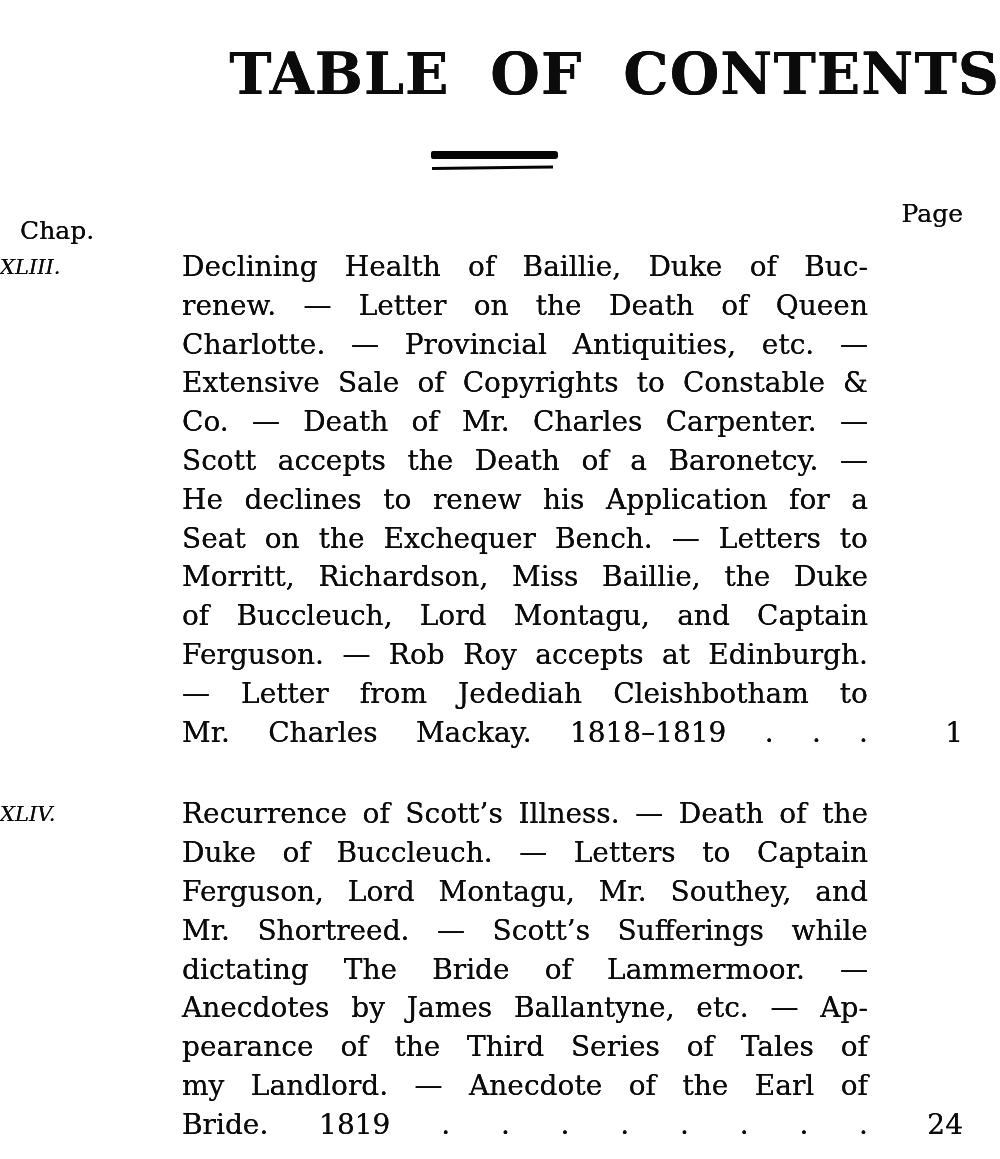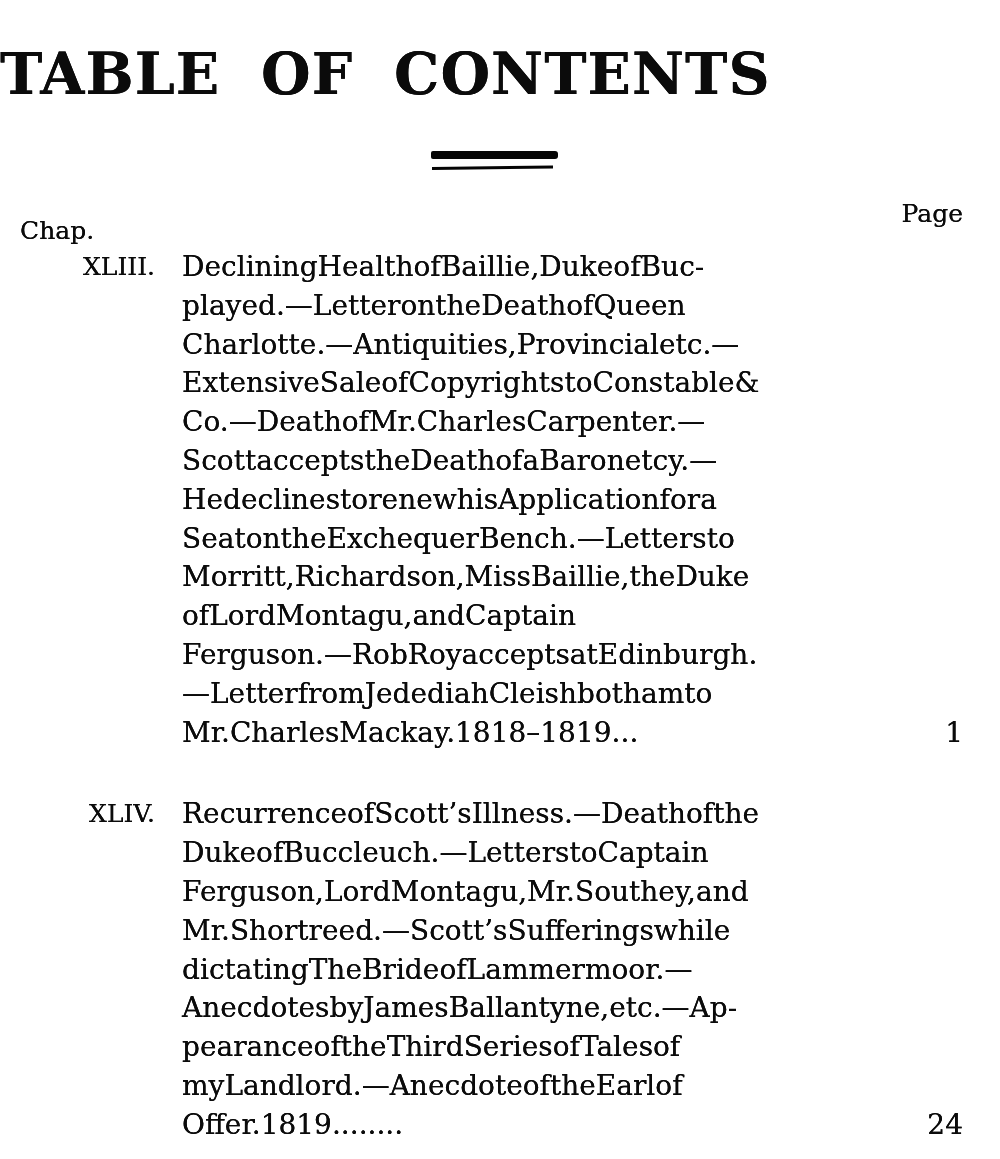--- a/index.html
+++ b/index.html
@@ -15,21 +15,21 @@
     color: var(--ink, #0b0b0b);
     font-family: "DejaVu Serif", serif;
     overflow: hidden;
   }
   .title {
     position: absolute;
     top: 40px;
     left: 0;
     width: 100%;
     margin: 0;
-    text-align: left;
+    text-align: right;
     font-size: 57px;
     font-weight: bold;
     letter-spacing: 1px;
     word-spacing: 20px;
     text-shadow: 0 0 0.6px currentColor;
   }
   .divider {
     position: absolute;
     top: 151px;
     left: 431px;
@@ -72,34 +72,35 @@
   .entry {
     position: relative;
     display: flex;
     margin-bottom: 43px;
   }
   .chap-num {
     flex: none;
     width: 155px;
     padding-right: 27px;
     box-sizing: content-box;
-    text-align: right;
-    font-size: 25px;
+    font-size: 21px;
     line-height: 38.8px;
     text-shadow: 0 0 0.6px currentColor;
+    font-style: italic;
   }
   .entry-lines {
     flex: none;
     width: 686px;
     font-size: 28px;
     line-height: 38.8px;
     text-shadow: 0 0 0.6px currentColor;
   }
   .tline {
     display: flex;
+    justify-content: space-between;
     height: 38.8px;
     white-space: nowrap;
   }
   .tline span { display: inline-block; }
   .pagenum {
     position: absolute;
     right: 37px;
     bottom: 0;
     font-size: 28px;
     line-height: 38.8px;
@@ -127,34 +128,34 @@
           <div class="tline">
             <span class="word">Declining</span>
             <span class="word">Health</span>
             <span class="word">of</span>
             <span class="word">Baillie,</span>
             <span class="word">Duke</span>
             <span class="word">of</span>
             <span class="word">Buc-</span>
           </div>
           <div class="tline">
-            <span class="word">played.</span>
+            <span class="word">renew.</span>
             <span class="word">—</span>
             <span class="word">Letter</span>
             <span class="word">on</span>
             <span class="word">the</span>
             <span class="word">Death</span>
             <span class="word">of</span>
             <span class="word">Queen</span>
           </div>
           <div class="tline">
             <span class="word">Charlotte.</span>
             <span class="word">—</span>
+            <span class="word">Provincial</span>
             <span class="word">Antiquities,</span>
-            <span class="word">Provincial</span>
             <span class="word">etc.</span>
             <span class="word">—</span>
           </div>
           <div class="tline">
             <span class="word">Extensive</span>
             <span class="word">Sale</span>
             <span class="word">of</span>
             <span class="word">Copyrights</span>
             <span class="word">to</span>
             <span class="word">Constable</span>
@@ -203,20 +204,21 @@
           <div class="tline">
             <span class="word">Morritt,</span>
             <span class="word">Richardson,</span>
             <span class="word">Miss</span>
             <span class="word">Baillie,</span>
             <span class="word">the</span>
             <span class="word">Duke</span>
           </div>
           <div class="tline">
             <span class="word">of</span>
+            <span class="word">Buccleuch,</span>
             <span class="word">Lord</span>
             <span class="word">Montagu,</span>
             <span class="word">and</span>
             <span class="word">Captain</span>
           </div>
           <div class="tline">
             <span class="word">Ferguson.</span>
             <span class="word">—</span>
             <span class="word">Rob</span>
             <span class="word">Roy</span>
@@ -313,21 +315,21 @@
             <span class="word">my</span>
             <span class="word">Landlord.</span>
             <span class="word">—</span>
             <span class="word">Anecdote</span>
             <span class="word">of</span>
             <span class="word">the</span>
             <span class="word">Earl</span>
             <span class="word">of</span>
           </div>
           <div class="tline last">
-            <span class="word">Offer.</span>
+            <span class="word">Bride.</span>
             <span class="word">1819</span>
             <span class="dot">.</span>
             <span class="dot">.</span>
             <span class="dot">.</span>
             <span class="dot">.</span>
             <span class="dot">.</span>
             <span class="dot">.</span>
             <span class="dot">.</span>
             <span class="dot">.</span>
           </div>

